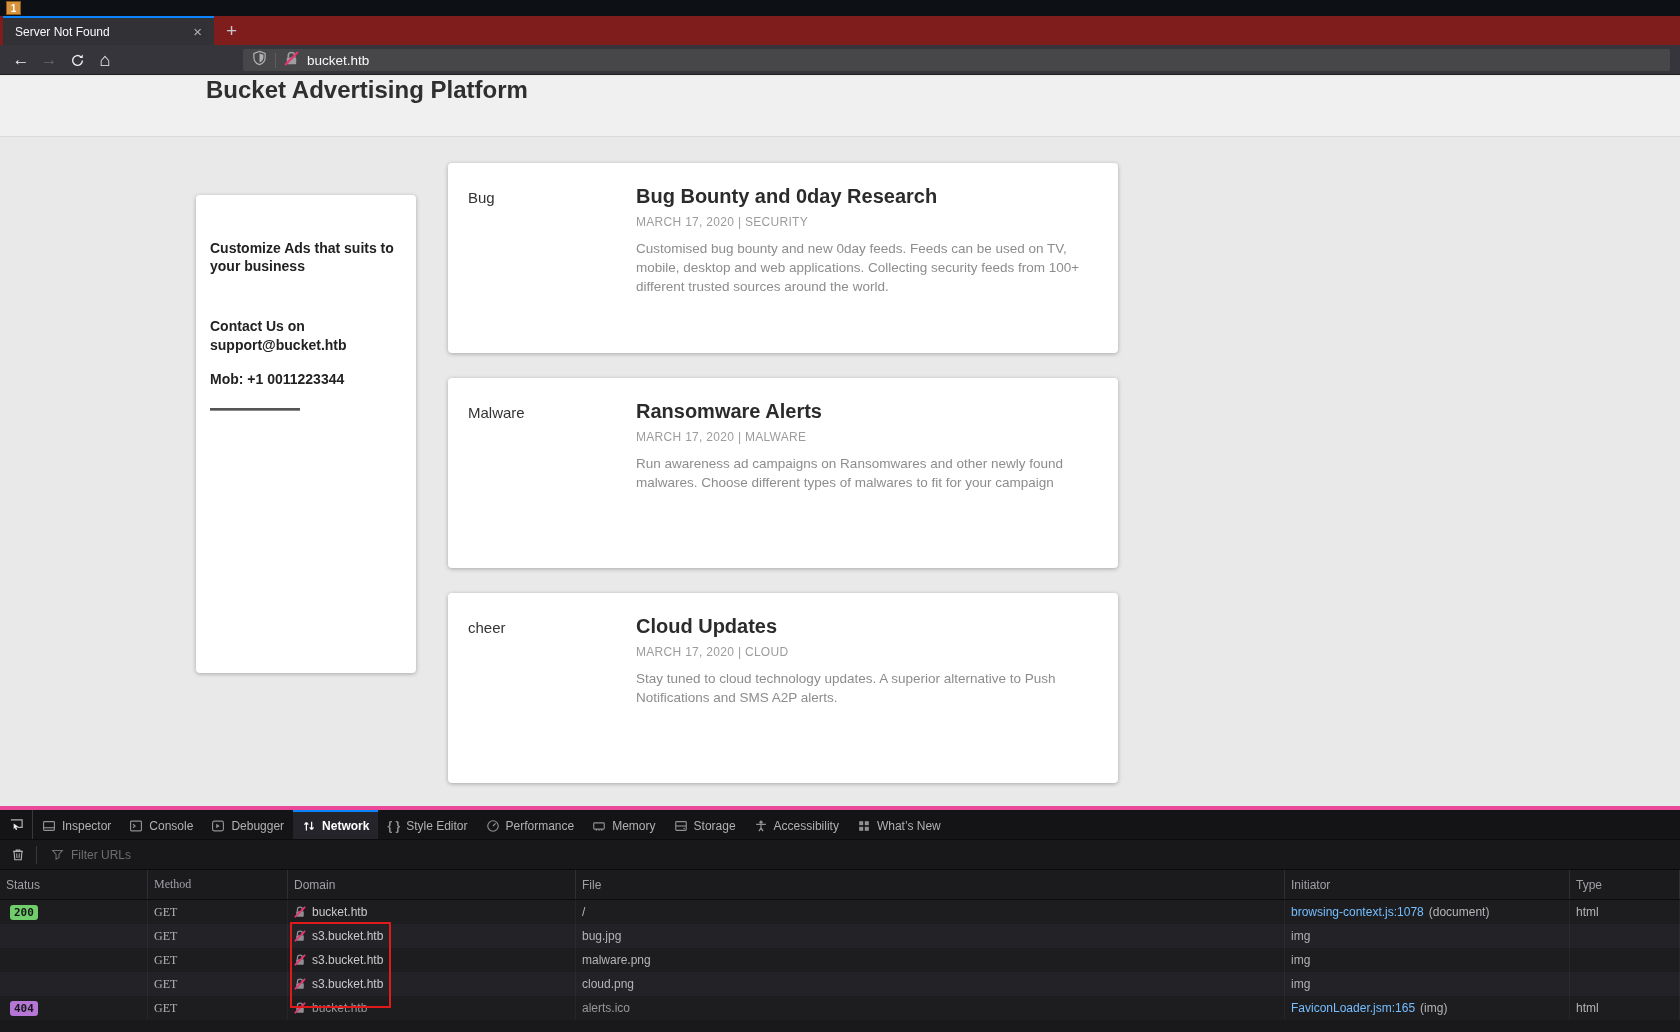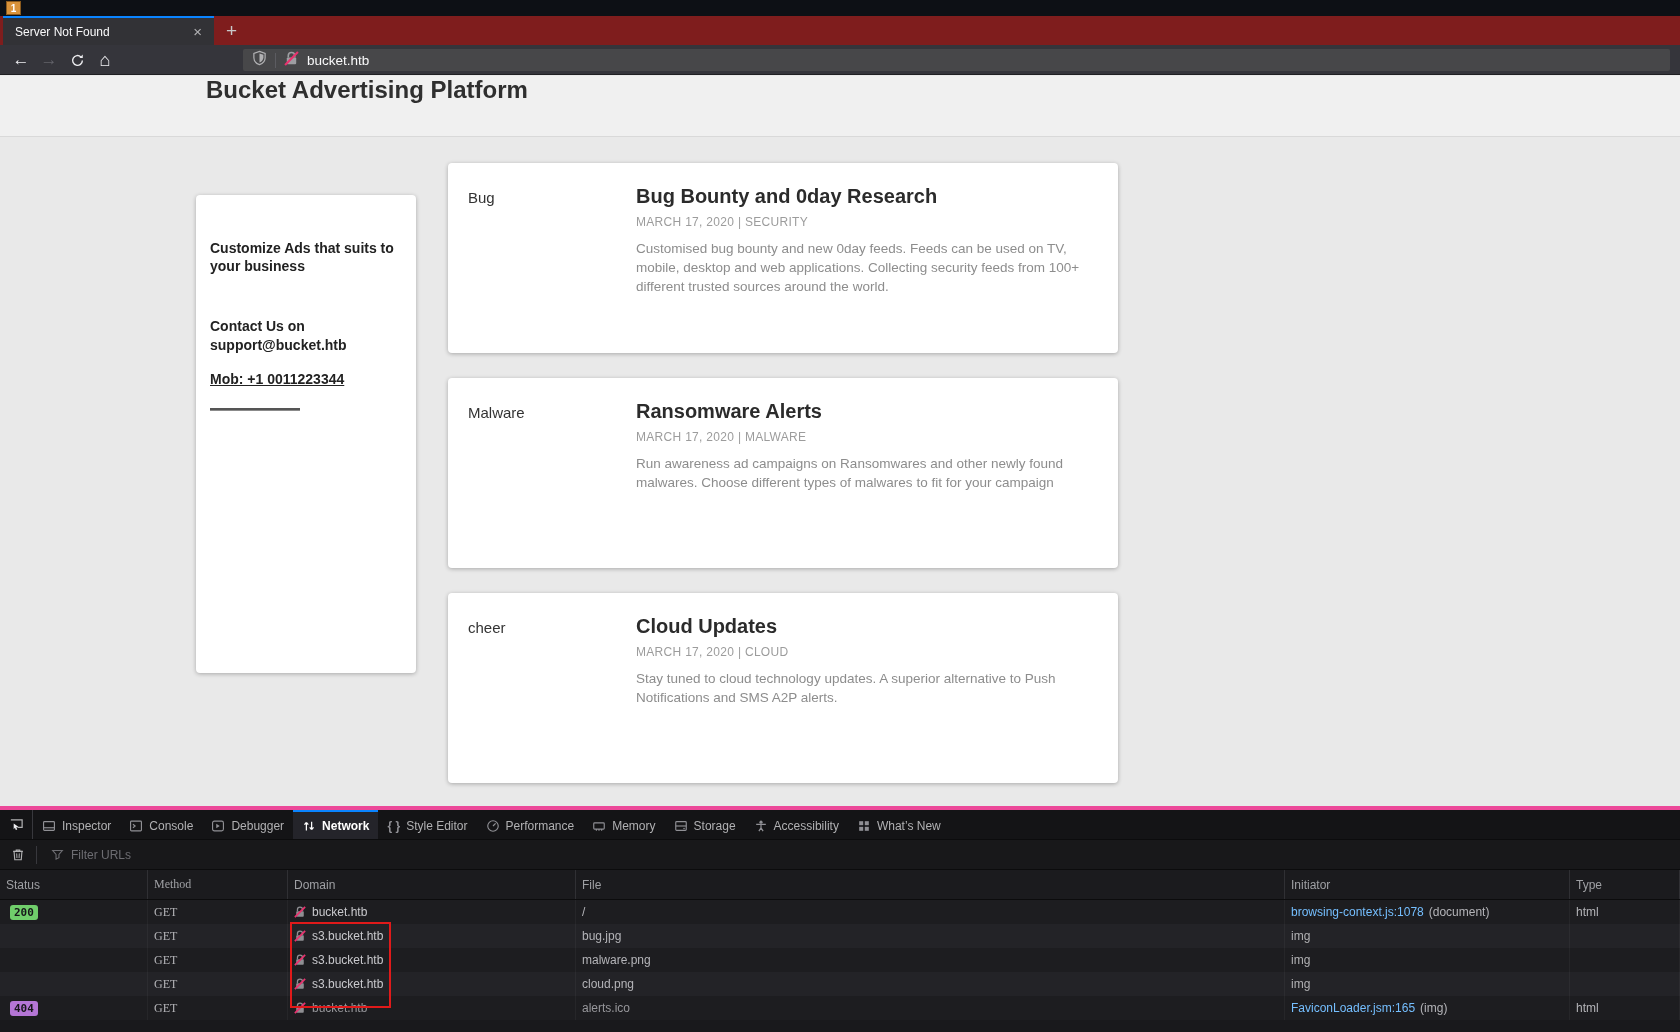--- a/index.html
+++ b/index.html
@@ -33,21 +33,21 @@
   
   .page-header { position:absolute; top:76px; left:0; width:100%; height:61px; background:#f0f0f0; border-bottom:1px solid #d9d9d9;
     display:flex; align-items:flex-start; }
   .page-title { margin-left:206px; font-size:24px; font-weight:bold; color:#2f2f2f; }
   .page-body { position:absolute; top:138px; left:0; width:100%; height:668px; background:#e9e9e9; overflow:hidden; }
 
   .side-card { position:absolute; left:196px; top:25px; width:220px; height:478px; background:#fff; border-radius:4px;
     box-shadow:0 1px 4px rgba(0,0,0,.28); padding:44px 16px 0 14px;margin-top:32px; }
   .side-heading, .side-contact, .side-mobile { font-size:14px; font-weight:bold; color:#222; line-height:1.3; }
   .side-contact { margin-top:42px; }
-  .side-mobile { margin-top:16px;text-decoration:underline; }
+  .side-mobile { margin-top:16px; }
   .side-hr { margin-top:20px; width:90px; height:3px; background:#8b8b8b; border-top:2px solid #555; }
 
   .ad-card { position:absolute; left:448px; width:670px; height:190px; background:#fff; border-radius:4px;
     box-shadow:0 1px 4px rgba(0,0,0,.28); padding:20px 20px; display:flex; }
   .ad-card.c1 { top:25px; } .ad-card.c2 { top:240px; } .ad-card.c3 { top:455px; }
   .ad-alt { width:168px; font-size:15px; color:#333; padding-top:6px; }
   .ad-text { flex:1; max-width:452px; }
   .ad-title { font-size:20px; font-weight:bold; color:#2b2b2b; padding-top:2px; }
   .ad-meta { margin-top:7px; font-size:12px; color:#9c9c9c; letter-spacing:.3px; }
   .ad-body { margin-top:11px; font-size:13.5px; color:#8d8d8d; line-height:1.4; }

